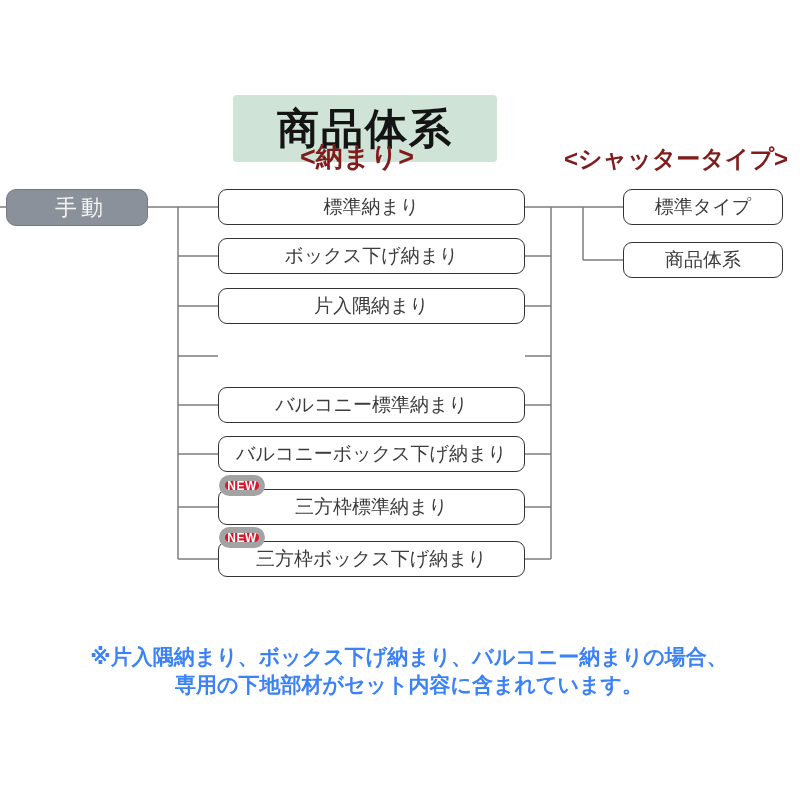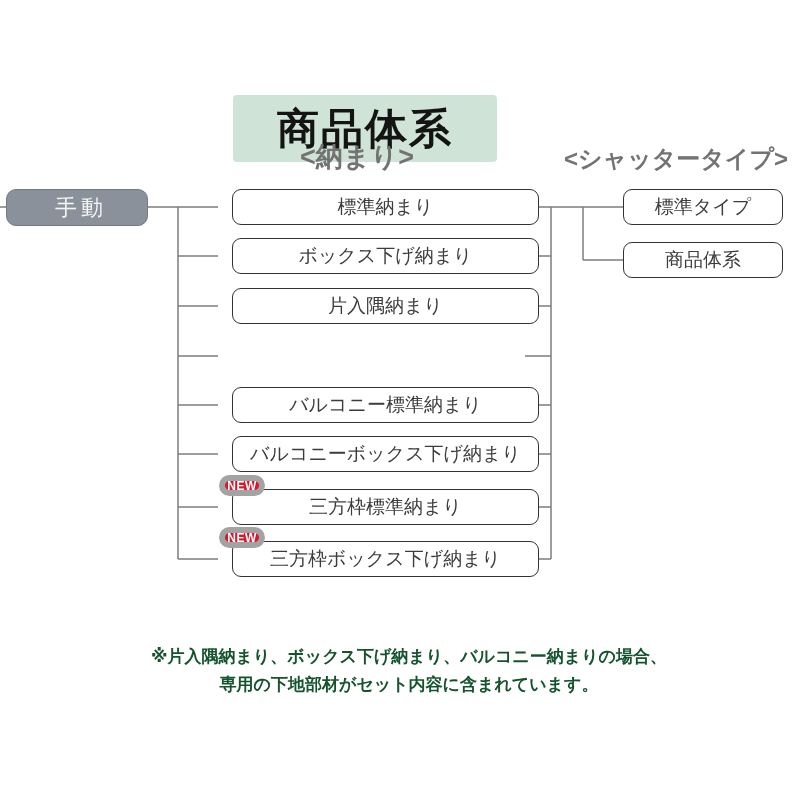--- a/index.html
+++ b/index.html
@@ -11,53 +11,53 @@
   .stage{position:absolute;inset:0;width:800px;height:800px;}
 
   .title-banner{
     position:absolute;left:233px;top:55px;width:264px;height:67px;
     background:var(--title-bg,#cfe4d6);border-radius:4px;
     display:flex;align-items:center;justify-content:center;
     font-size:42px;font-weight:bold;color:#141414;letter-spacing:2px;margin-top:40px;
   }
   .col-header{
     position:absolute;transform:translateX(-50%);
-    font-weight:bold;color:#737373;white-space:nowrap;
+    font-weight:bold;color:#7f1d1d;white-space:nowrap;
   }
   .col-header.nakamari{left:357px;top:139px;font-size:27px;}
   .col-header.shutter{left:676px;top:143px;font-size:24px;}
 
   svg.connectors{position:absolute;left:0;top:0;z-index:1;}
   svg.connectors line{stroke:var(--line,#7d7d7d);stroke-width:1.5;}
 
   .node{
     position:absolute;z-index:2;box-sizing:border-box;
     display:flex;align-items:center;justify-content:center;
     background:#ffffff;border:1.5px solid var(--box-border,#333333);
     border-radius:9px;font-size:19px;color:#3c3c3c;white-space:nowrap;
   }
   .node.root{
     left:6px;top:189px;width:142px;height:37px;border-radius:10px;
     background:var(--root-bg,#8a919b);border-color:var(--root-border,#747b84);
     color:#f4f4f4;font-size:22px;letter-spacing:4px;padding-left:8px;
   }
-  .node.mid{left:232px;width:307px;height:36px;}
+  .node.mid{left:218px;width:307px;height:36px;}
   .node.right{left:623px;width:160px;height:36px;}
 
   .new-badge{
     position:absolute;z-index:3;left:219px;width:46px;height:21px;
     background:var(--badge,#d7182e);border:6px solid #a3a3a3;border-radius:11px;
     color:#ffffff;font-size:12px;font-weight:bold;letter-spacing:0.5px;
     display:flex;align-items:center;justify-content:center;box-sizing:border-box;
   }
 
   .footnote{
     position:absolute;left:0;top:643px;width:800px;padding-left:18px;
     box-sizing:border-box;text-align:center;
-    font-size:17px;font-weight:bold;color:#14532d;line-height:28px;
+    font-size:21px;font-weight:bold;color:#3b82f6;line-height:28px;
   }
 </style>
 </head>
 <body>
 
 <div class="stage">
 
   <div class="title-banner">商品体系</div>
 
   <div class="col-header nakamari">&lt;納まり&gt;</div>

